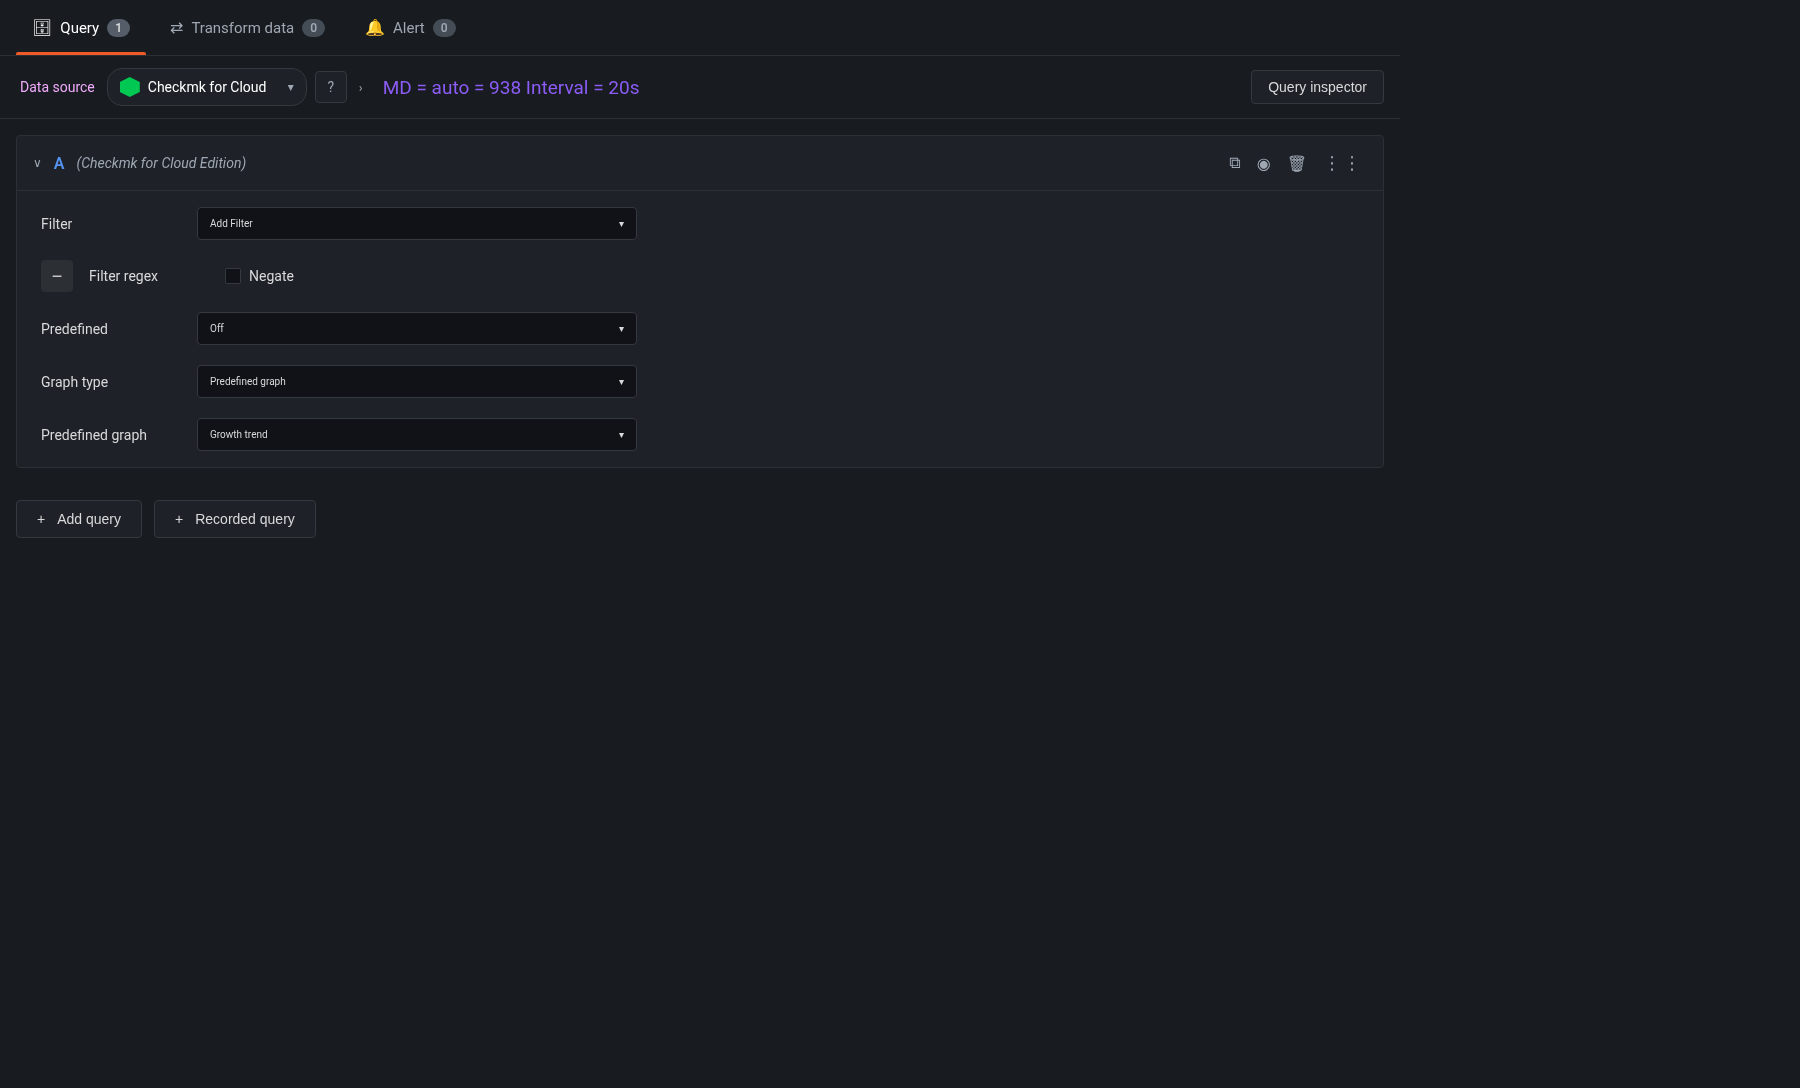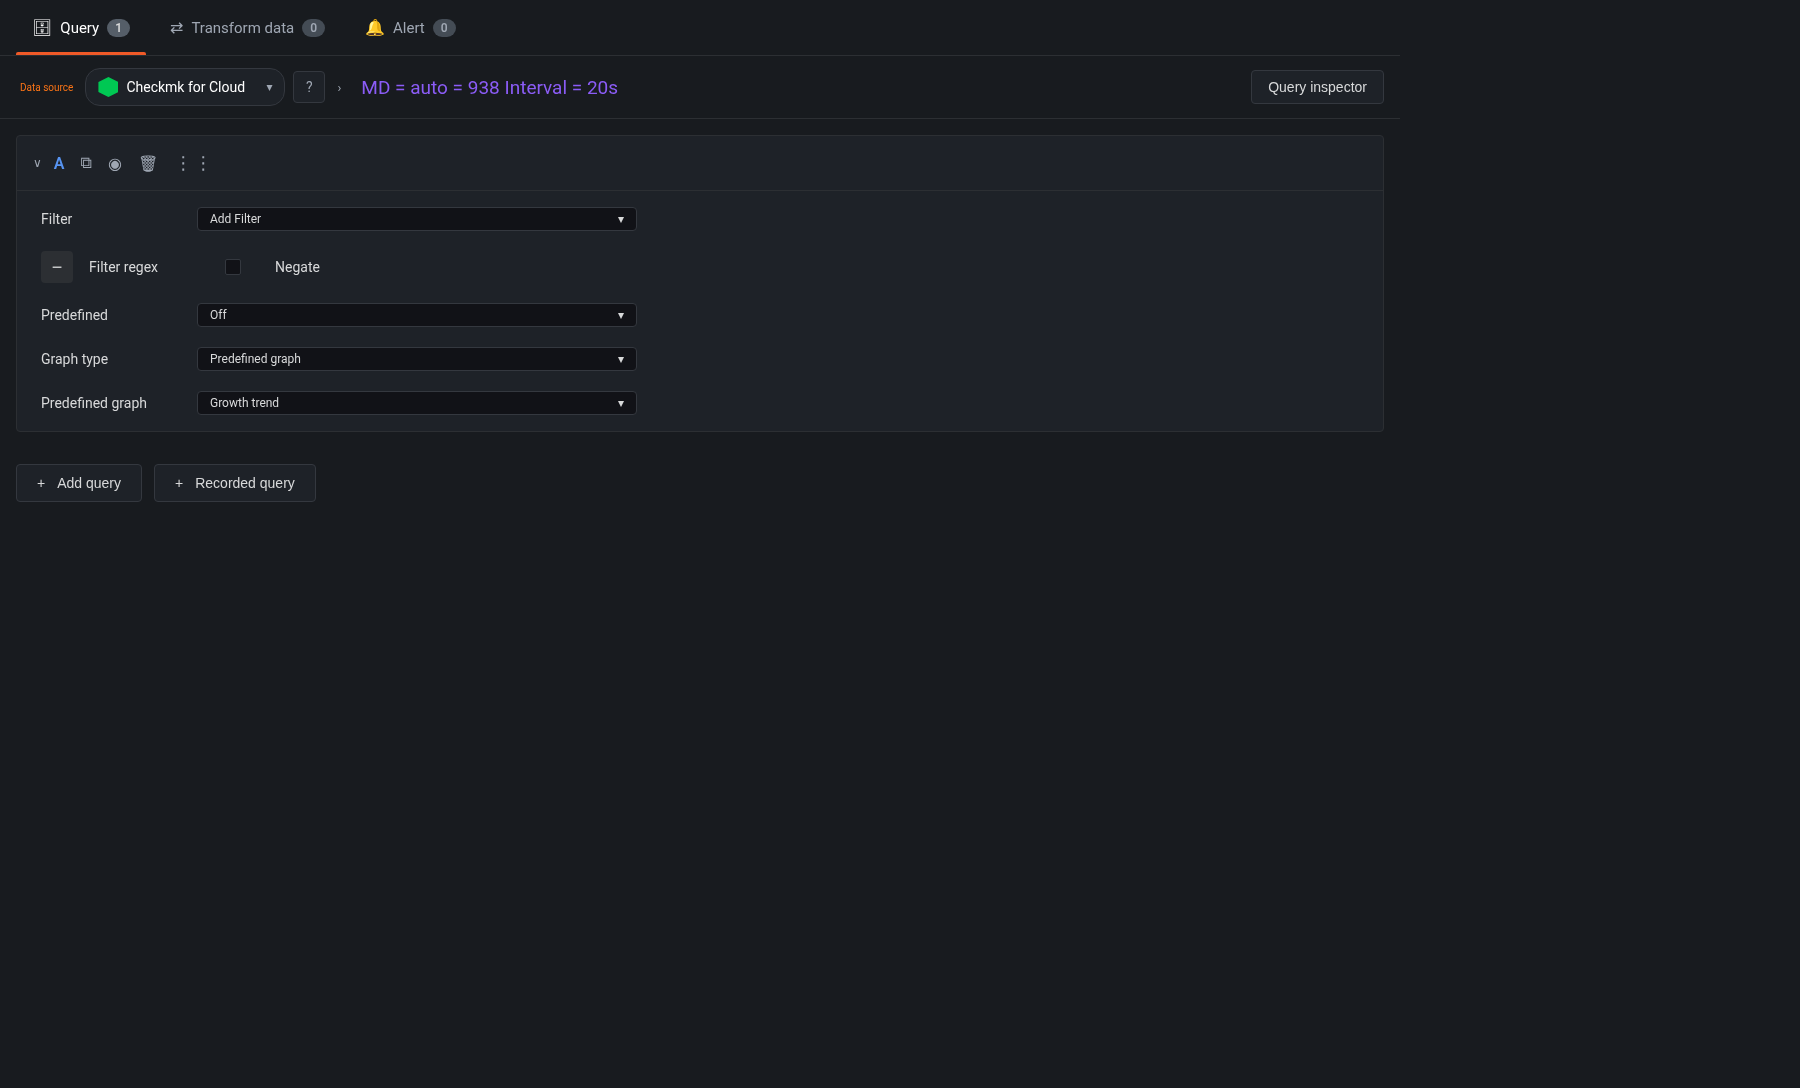--- a/index.html
+++ b/index.html
@@ -63,22 +63,22 @@
 
     
     .toolbar {
       display: flex;
       align-items: center;
       padding: 12px 16px;
       gap: 8px;
       border-bottom: 1px solid #2c2f33;
     }
     .toolbar-label {
-      color: #f97316;
-      font-size: 10px;
+      color: #f0abfc;
+      font-size: 14px;
       padding: 0 4px;
     }
     .datasource-selector {
       display: flex;
       align-items: center;
       gap: 8px;
       background: #1e2228;
       border: 1px solid #34383f;
       border-radius: 15px;
       padding: 8px 12px;
@@ -199,25 +199,25 @@
       min-width: 140px;
       font-size: 14px;
     }
     .field-select {
       display: flex;
       align-items: center;
       justify-content: space-between;
       background: #111217;
       border: 1px solid #34383f;
       border-radius: 4px;
-      padding: 4px 12px;
+      padding: 10px 12px;
       min-width: 440px;
       cursor: pointer;
       color: #d8d9da;
-      font-size: 12px;
+      font-size: 10px;
     }
     .field-select.wide {
       min-width: 440px;
     }
     .field-select.medium {
       min-width: 440px;
     }
 
     
     .service-row {
@@ -263,21 +263,20 @@
       width: 16px;
       height: 16px;
       background: #111217;
       border: 1px solid #34383f;
       border-radius: 2px;
       flex-shrink: 0;
     }
     .negate-label {
       color: #d8d9da;
       font-size: 14px;
-      margin-left: 26px;
     }
 
     
     .bottom-actions {
       display: flex;
       gap: 12px;
       padding: 16px;
     }
     .add-btn {
       display: flex;
@@ -327,20 +326,21 @@
   <span class="query-info">MD = auto = 938   Interval = 20s</span>
   <button class="query-inspector-btn">
     <span>Query inspector</span>
   </button>
 </div>
 
 <div class="query-section">
   <div class="query-header">
     <span class="collapse-btn">∨</span>
     <span class="query-letter">A</span>
+    <span class="query-subtitle">(Checkmk for Cloud Edition)</span>
     <div class="query-actions">
       <button class="action-btn">
         <span>⧉</span>
       </button>
       <button class="action-btn">
         <span>◉</span>
       </button>
       <button class="action-btn">
         <span>🗑</span>
       </button>

